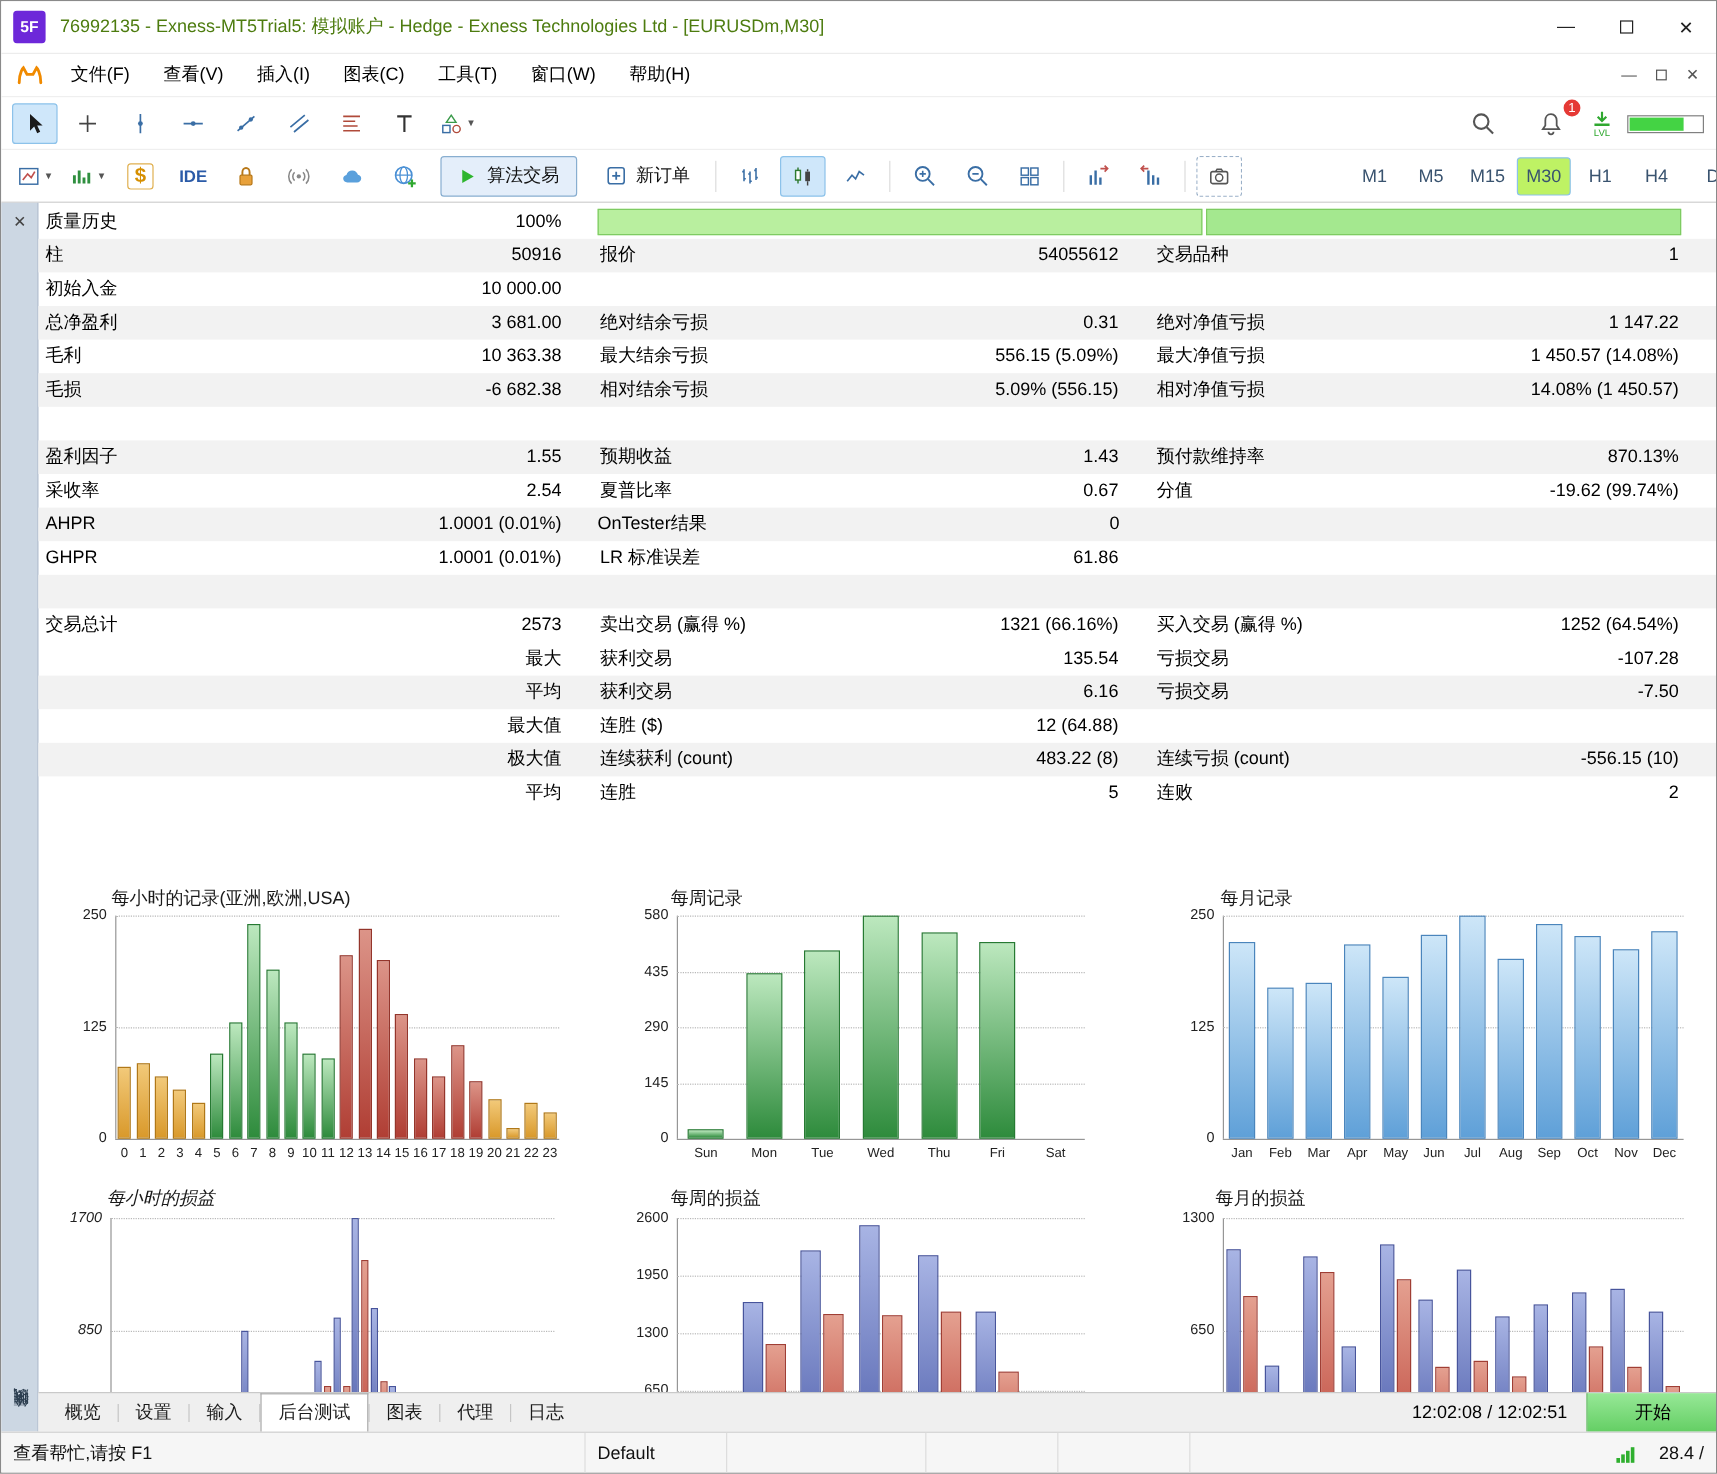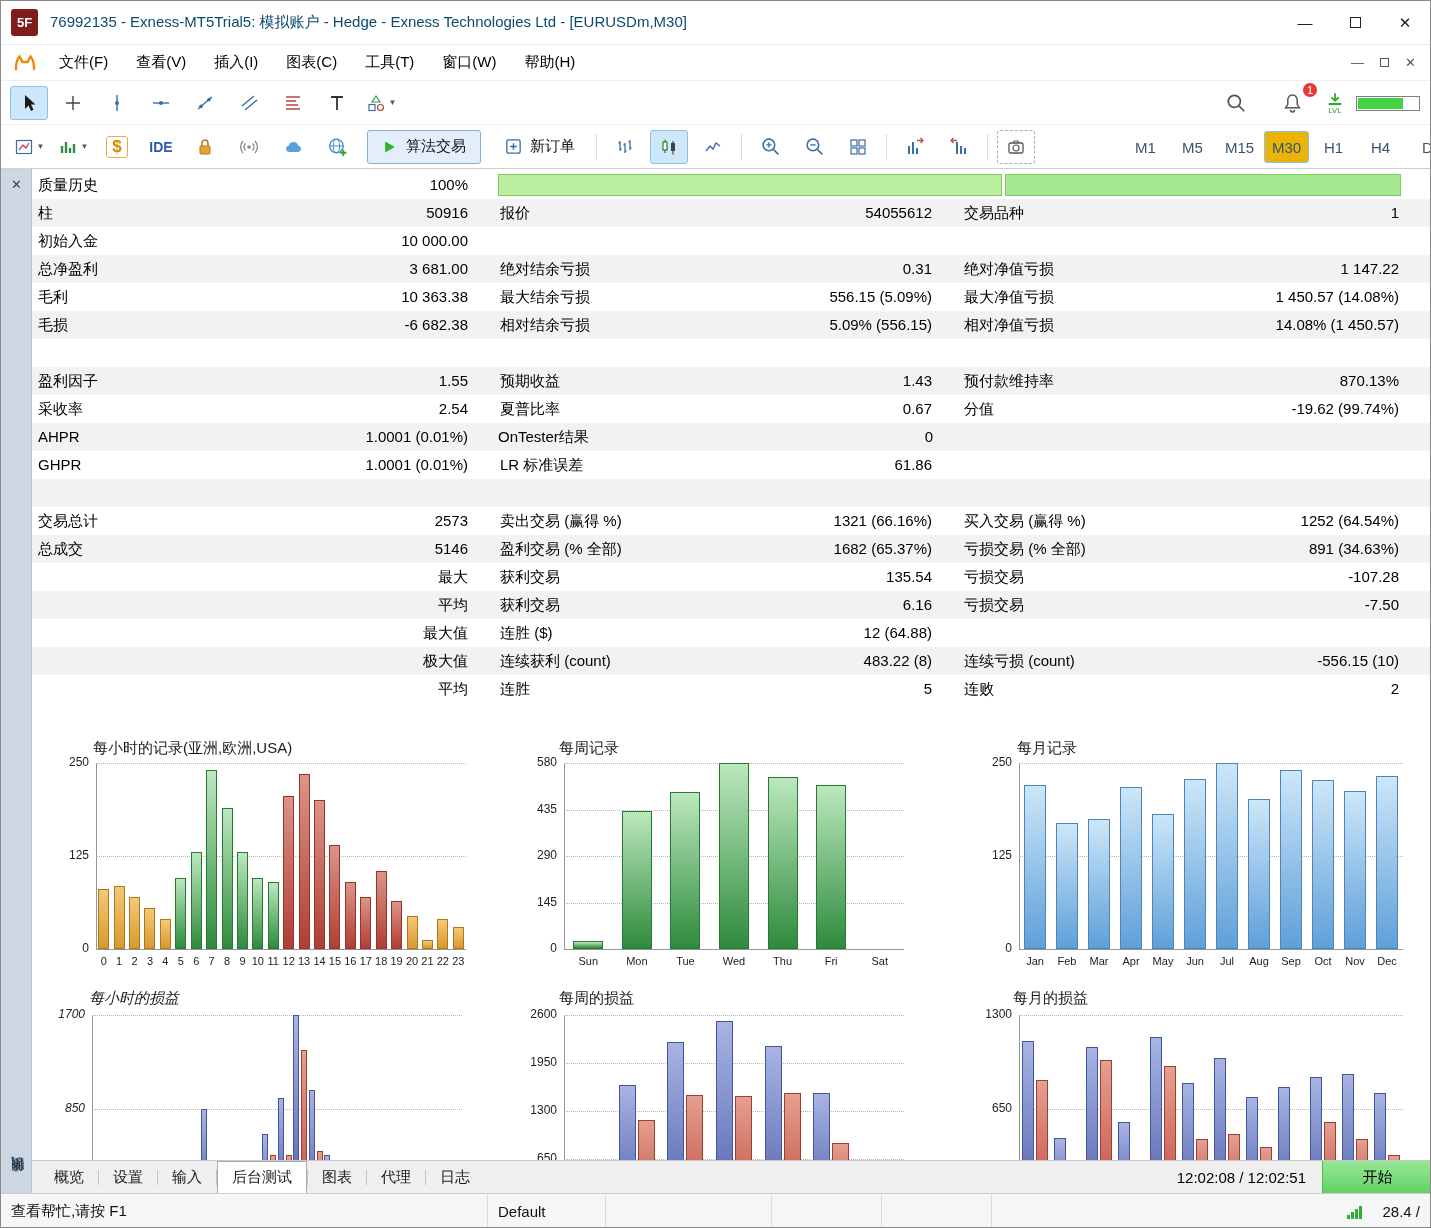--- a/index.html
+++ b/index.html
@@ -2,22 +2,22 @@
 <html><head>
 <meta charset="utf-8">
 <style>
   * { box-sizing: border-box; margin: 0; padding: 0; }
   html,body { background:#888; }
   body { font-family:"Liberation Sans", sans-serif; cursor:default; }
   #window { position:relative; width:1431px; height:1228px; background:#fff; overflow:hidden; border:1px solid #8a8a8a; }
 
   
   .titlebar { position:absolute; left:0; top:0; width:100%; height:44px; background:#fff; display:flex; align-items:center; border-bottom:1px solid #ececec; }
-  .app-logo { width:27px; height:27px; background:#7f1d1d; color:#fff; font-weight:bold; font-size:13px; display:flex; align-items:center; justify-content:center; border-radius:3px; margin-left:10px; }
-  .window-title { margin-left:12px; font-size:15px; color:#0c4a6e; white-space:nowrap; }
+  .app-logo { width:27px; height:27px; background:#6d28d9; color:#fff; font-weight:bold; font-size:13px; display:flex; align-items:center; justify-content:center; border-radius:3px; margin-left:10px; }
+  .window-title { margin-left:12px; font-size:15px; color:#4d7c0f; white-space:nowrap; }
   .win-controls { margin-left:auto; display:flex; height:100%; }
   .win-btn { width:50px; display:flex; align-items:center; justify-content:center; font-size:15px; color:#222; }
   .maximize-glyph { width:11px; height:11px; border:1px solid #222; display:inline-block; }
 
   
   .menubar { position:absolute; left:0; top:44px; width:100%; height:35px; background:#fff; display:flex; align-items:center; }
   .mt5-logo { margin-left:12px; display:flex; align-items:center; }
   #menu-items { display:flex; height:100%; margin-left:8px; }
   .menu-item { padding:0 14px; font-size:15px; color:#000; display:flex; align-items:center; }
   .mdi-controls { margin-left:auto; display:flex; gap:16px; padding-right:14px; color:#555; font-size:13px; align-items:center; }
@@ -31,21 +31,21 @@
   .tbtn.sel { background:#cfe7fa; border-color:#8cc2ea; }
   .tbtn.camera { border:1px dashed #9ab0c8; }
   .tsep { width:1px; height:26px; background:#dcdcdc; margin:0 6px; }
   .caret { font-size:8px; color:#555; margin-left:3px; }
   .dollar-glyph { color:#D68F00; font-weight:bold; font-size:17px; border:1px solid #E0B050; border-radius:3px; padding:0 5px; line-height:20px; }
   .ide-glyph { color:#2B5BA8; font-size:14px; font-weight:bold; }
   .algo-btn { display:flex; align-items:center; gap:8px; padding:0 14px; height:34px; border:1px solid #88aed0; background:#e4eefa; border-radius:3px; margin:0 8px; font-size:15px; color:#111; }
   .neworder-btn { display:flex; align-items:center; gap:7px; padding:0 10px; height:34px; border:1px solid transparent; border-radius:3px; margin:0 4px; font-size:15px; color:#111; }
   #tf-group { position:absolute; left:1122px; top:6px; display:flex; gap:2px; }
   .tf-btn { height:32px; width:45px; display:flex; align-items:center; justify-content:center; font-size:15px; color:#39536f; border:1px solid transparent; border-radius:3px; }
-  .tf-btn.sel { background:#eab308; border-color:#8cc2ea; }
+  .tf-btn.sel { background:#bef264; border-color:#8cc2ea; }
   .t1-right { position:absolute; right:10px; top:5px; display:flex; align-items:center; gap:12px; height:34px; }
   .bell-wrap { position:relative; }
   .badge { position:absolute; top:-6px; right:-9px; background:#E53935; color:#fff; border-radius:50%; width:18px; height:18px; font-size:11px; display:flex; align-items:center; justify-content:center; border:2px solid #fff; }
   .lvl-wrap { display:flex; flex-direction:column; align-items:center; line-height:8px; }
   .lvl-text { font-size:8px; color:#2FA82F; font-weight:normal; }
   .battery { width:64px; height:15px; border:1px solid #808080; position:relative; background:#fff; }
   .battery-fill { position:absolute; left:1px; top:1px; bottom:1px; width:72%; background:#44D344; }
 
   
   .strip { position:absolute; left:0; top:168px; width:31px; height:1024px; background:#ccd7e3; border-right:1px solid #b7c3d1; }
@@ -513,34 +513,20 @@
           <span class="sl">交易总计</span>
           <span class="sv">2573</span>
         </div>
         <div class="scell c2">
           <span class="sl">卖出交易 (赢得 %)</span>
           <span class="sv">1321 (66.16%)</span>
         </div>
         <div class="scell c3">
           <span class="sl">买入交易 (赢得 %)</span>
           <span class="sv">1252 (64.54%)</span>
-        </div>
-      </div>
-      <div class="srow alt">
-        <div class="scell c1">
-          <span class="sl">总成交</span>
-          <span class="sv">5146</span>
-        </div>
-        <div class="scell c2">
-          <span class="sl">盈利交易 (% 全部)</span>
-          <span class="sv">1682 (65.37%)</span>
-        </div>
-        <div class="scell c3">
-          <span class="sl">亏损交易 (% 全部)</span>
-          <span class="sv">891 (34.63%)</span>
         </div>
       </div>
       <div class="srow">
         <div class="scell c1">
           <span class="sl"></span>
           <span class="sv">最大</span>
         </div>
         <div class="scell c2">
           <span class="sl">获利交易</span>
           <span class="sv">135.54</span>

